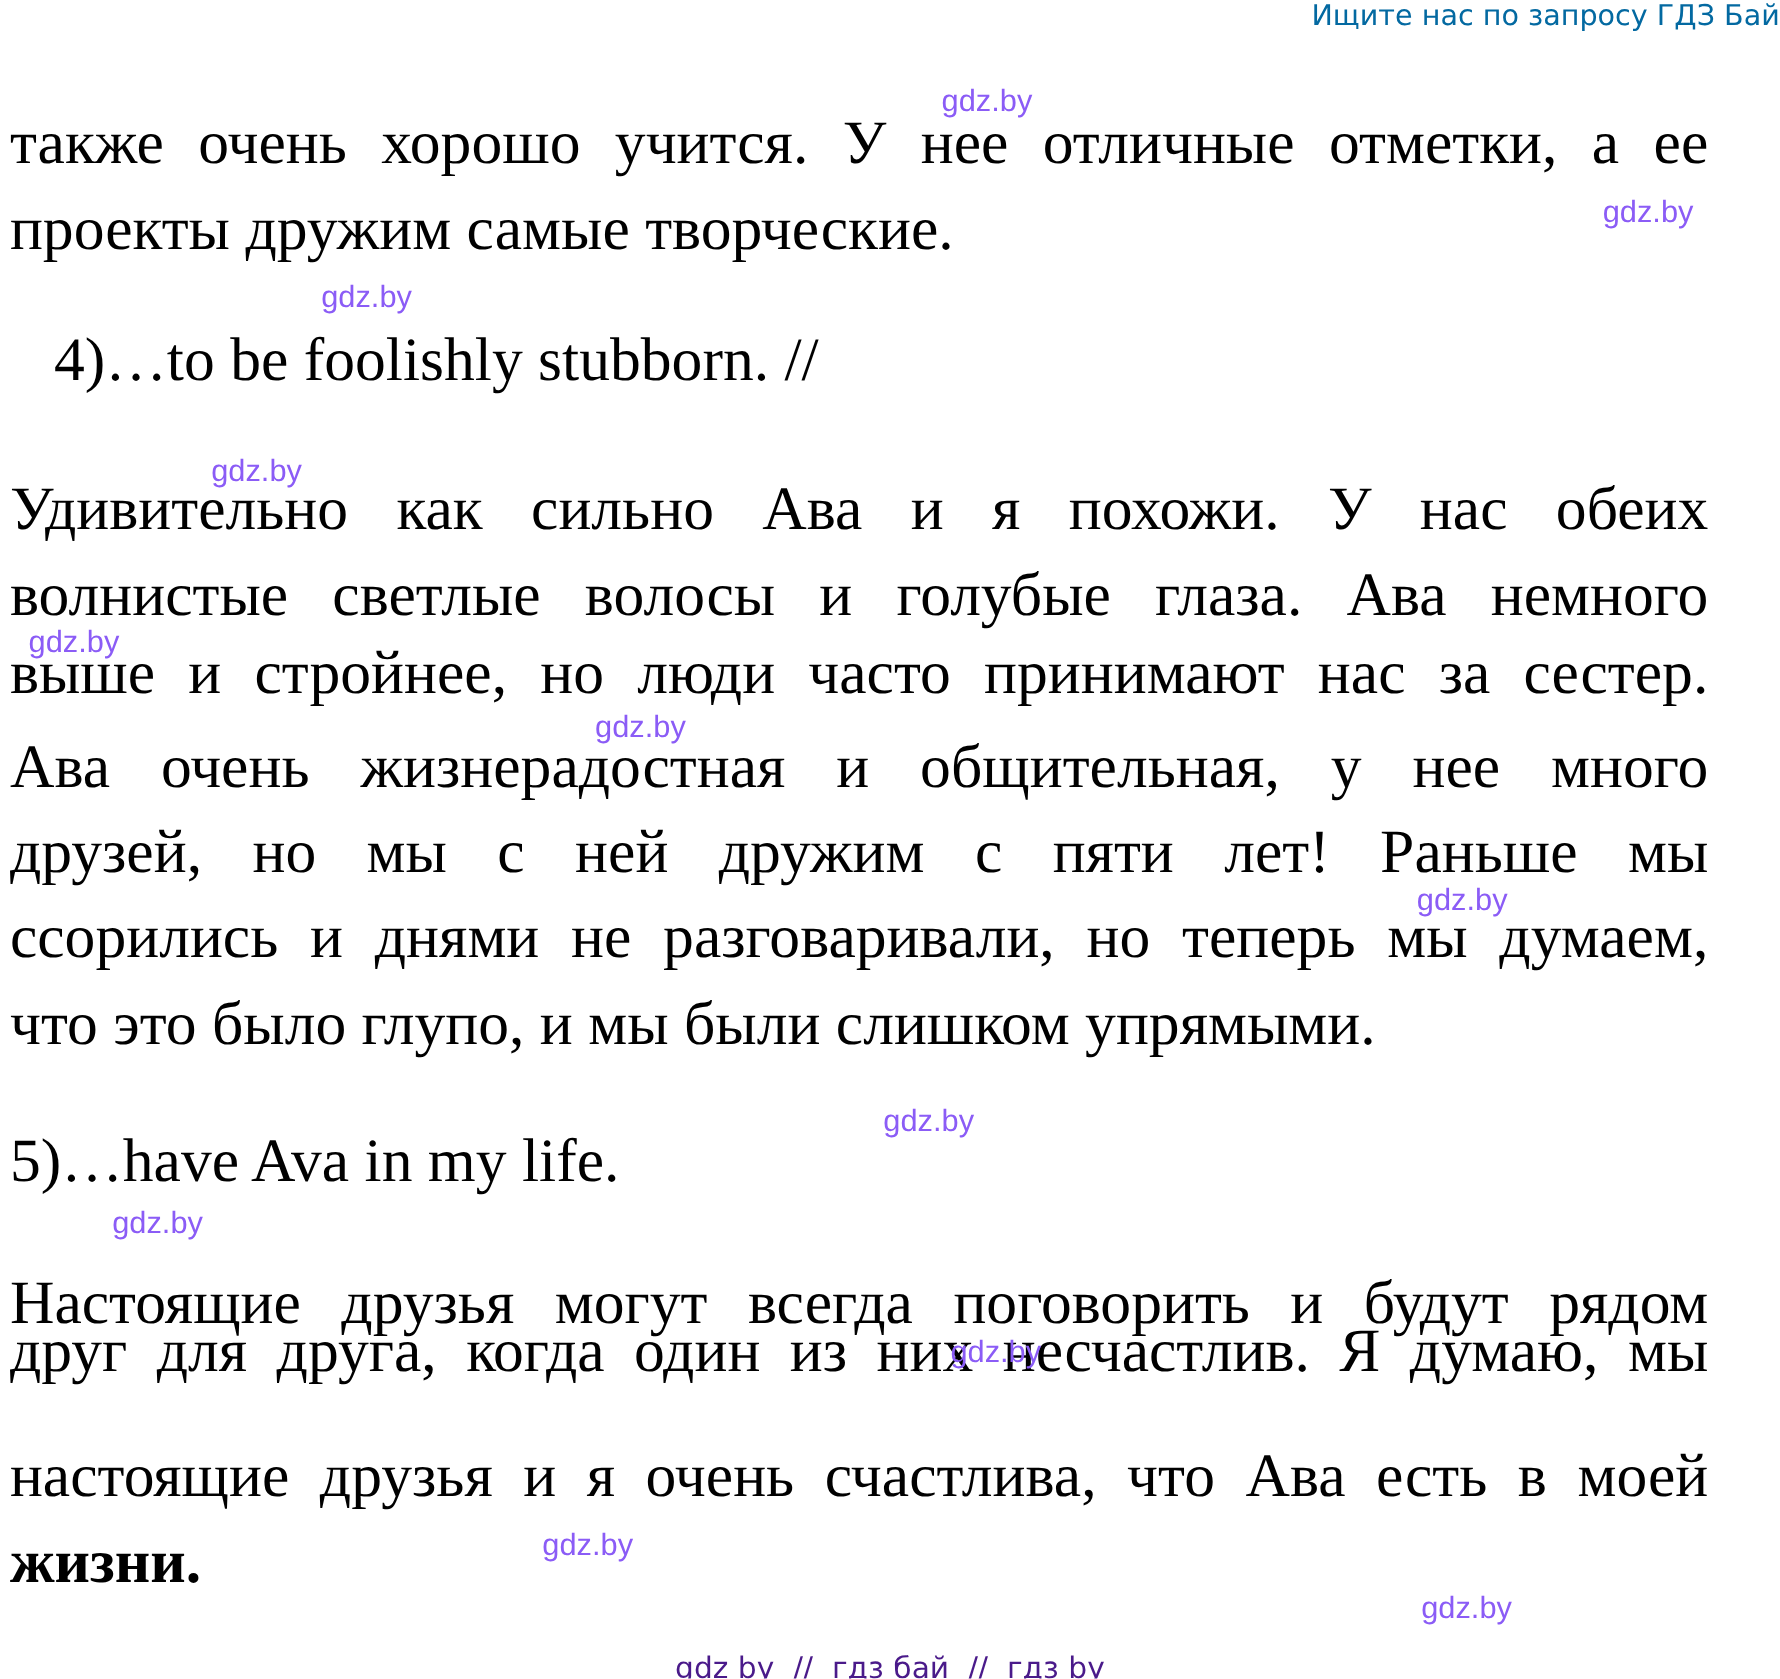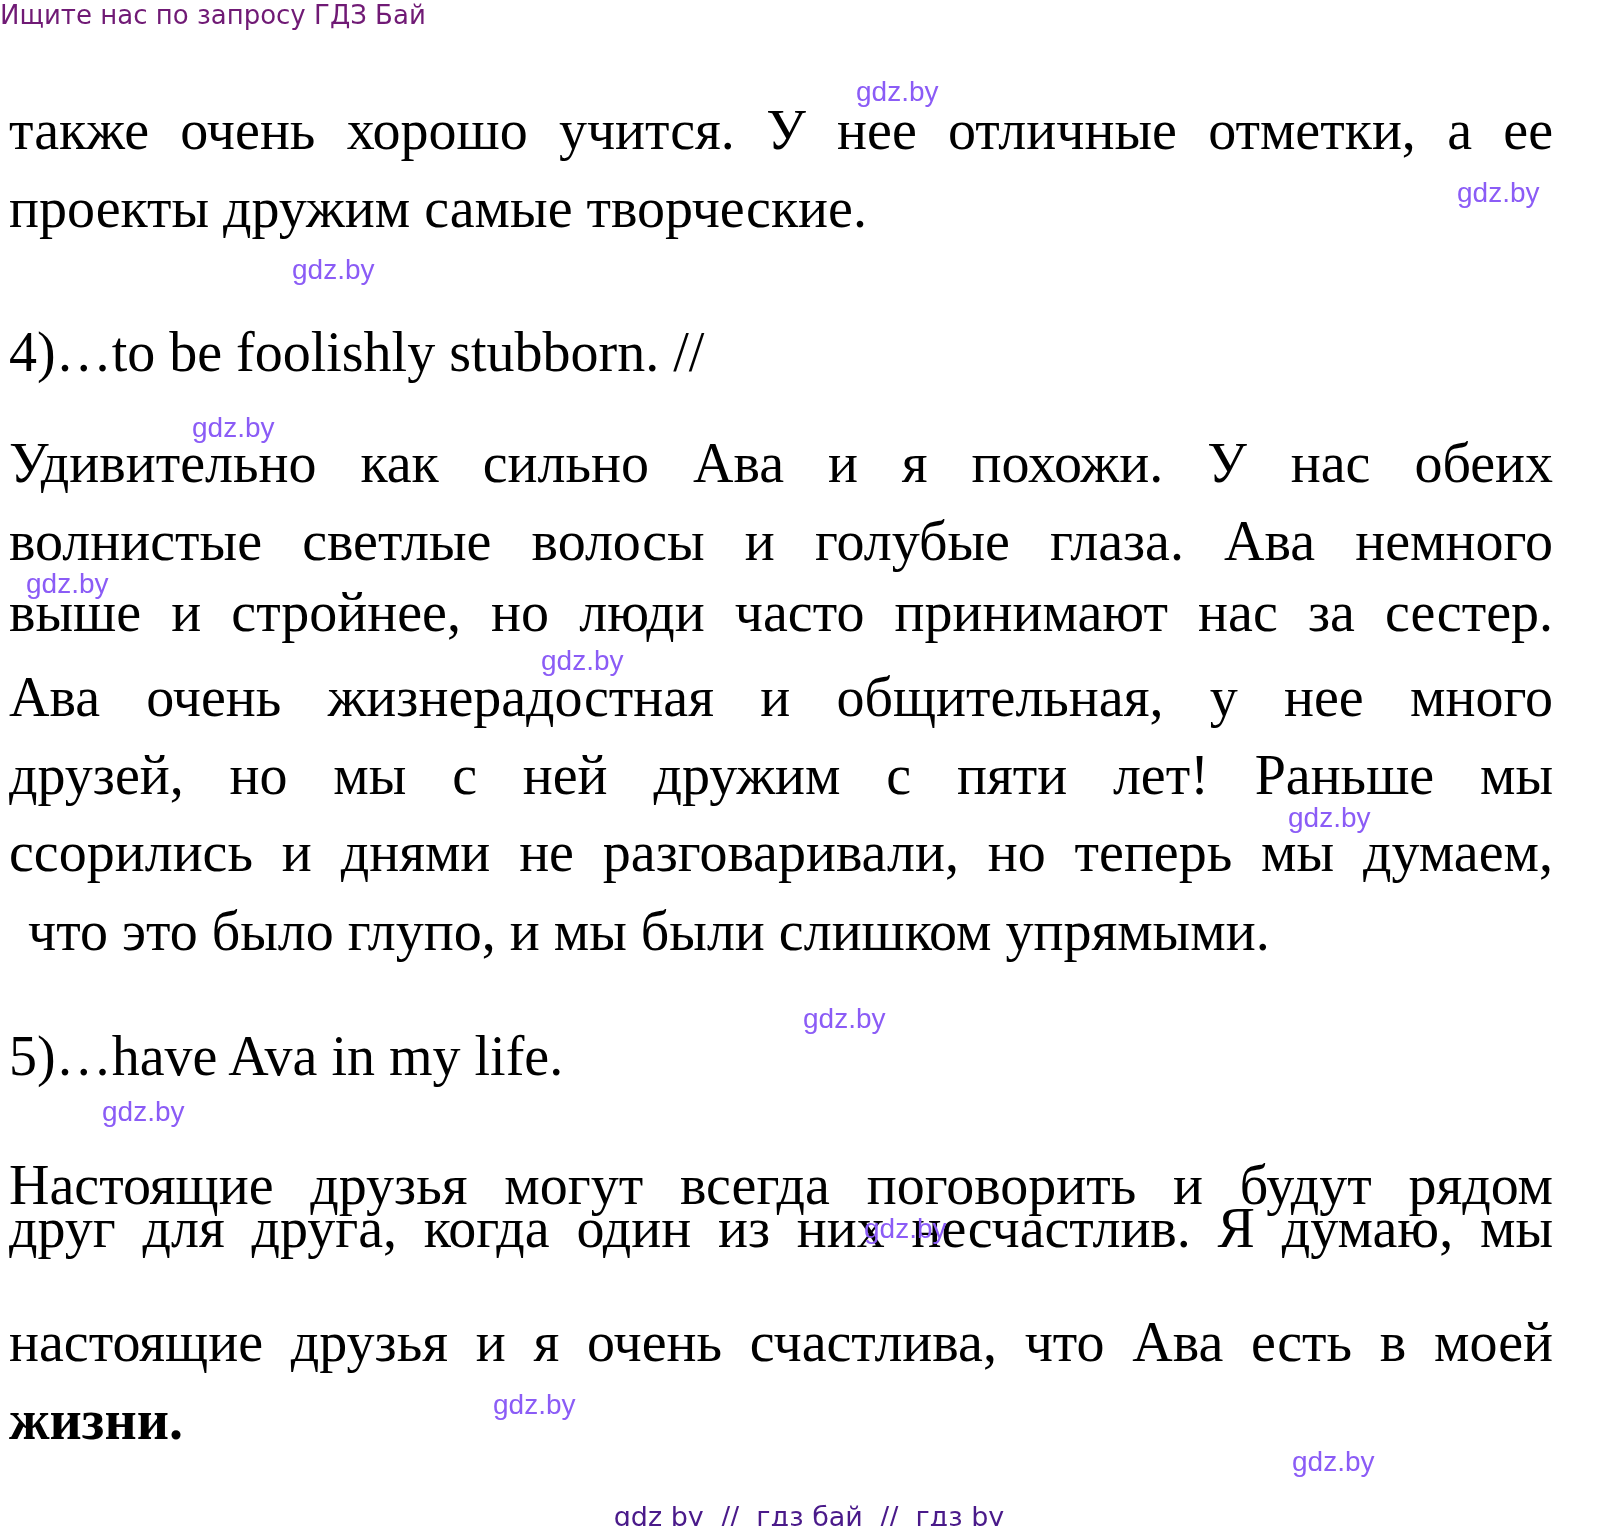--- a/index.html
+++ b/index.html
@@ -11,25 +11,25 @@
       width: 1618px;
       height: 1526px;
       position: relative;
       overflow: hidden;
     }
     .header {
       position: absolute;
       top: 0;
       left: 0;
       width: 1618px;
-      text-align: left;
+      text-align: right;
       font-family: "DejaVu Sans", "Liberation Sans", sans-serif;
       font-size: 26px;
       line-height: 30px;
-      color: #701a75;
+      color: #0369a1;
     }
     .footer {
       position: absolute;
       top: 1500px;
       left: 0;
       width: 1618px;
       text-align: center;
       font-family: "DejaVu Sans", "Liberation Sans", sans-serif;
       font-size: 27px;
       line-height: 34px;
@@ -63,28 +63,28 @@
     }
   </style>
 </head>
 <body>
 
 <div class="header">Ищите нас по запросу ГДЗ Бай</div>
 
 <div class="line justify" style="top:100px;">также очень хорошо учится. У нее отличные отметки, а ее</div>
 <div class="line" style="top:178px;">проекты дружим самые творческие.</div>
 
-<div class="line" style="top:322px;">4)…to be foolishly stubborn. //</div>
+<div class="line" style="top:297px;margin-left:40px;">4)…to be foolishly stubborn. //</div>
 <div class="line justify" style="top:433px;">Удивительно как сильно Ава и я похожи. У нас обеих</div>
 <div class="line justify" style="top:511px;">волнистые светлые волосы и голубые глаза. Ава немного</div>
 <div class="line justify" style="top:582px;">выше и стройнее, но люди часто принимают нас за сестер.</div>
 <div class="line justify" style="top:667px;">Ава очень жизнерадостная и общительная, у нее много</div>
 <div class="line justify" style="top:745px;">друзей, но мы с ней дружим с пяти лет! Раньше мы</div>
 <div class="line justify" style="top:822px;">ссорились и днями не разговаривали, но теперь мы думаем,</div>
-<div class="line" style="top:901px;margin-left:19px;">что это было глупо, и мы были слишком упрямыми.</div>
+<div class="line" style="top:901px;">что это было глупо, и мы были слишком упрямыми.</div>
 
 <div class="line" style="top:1026px;">5)…have Ava in my life.</div>
 <div class="line justify" style="top:1155px;">Настоящие друзья могут всегда поговорить и будут рядом</div>
 <div class="line justify" style="top:1198px;">друг для друга, когда один из них несчастлив. Я думаю, мы</div>
 <div class="line justify" style="top:1312px;">настоящие друзья и я очень счастлива, что Ава есть в моей</div>
 <div class="line" style="top:1390px;font-weight:bold;">жизни.</div>
 
 <div class="wm" style="left:856px; top:76px;">gdz.by</div>
 <div class="wm" style="left:1457px; top:177px;">gdz.by</div>
 <div class="wm" style="left:292px; top:254px;">gdz.by</div>

